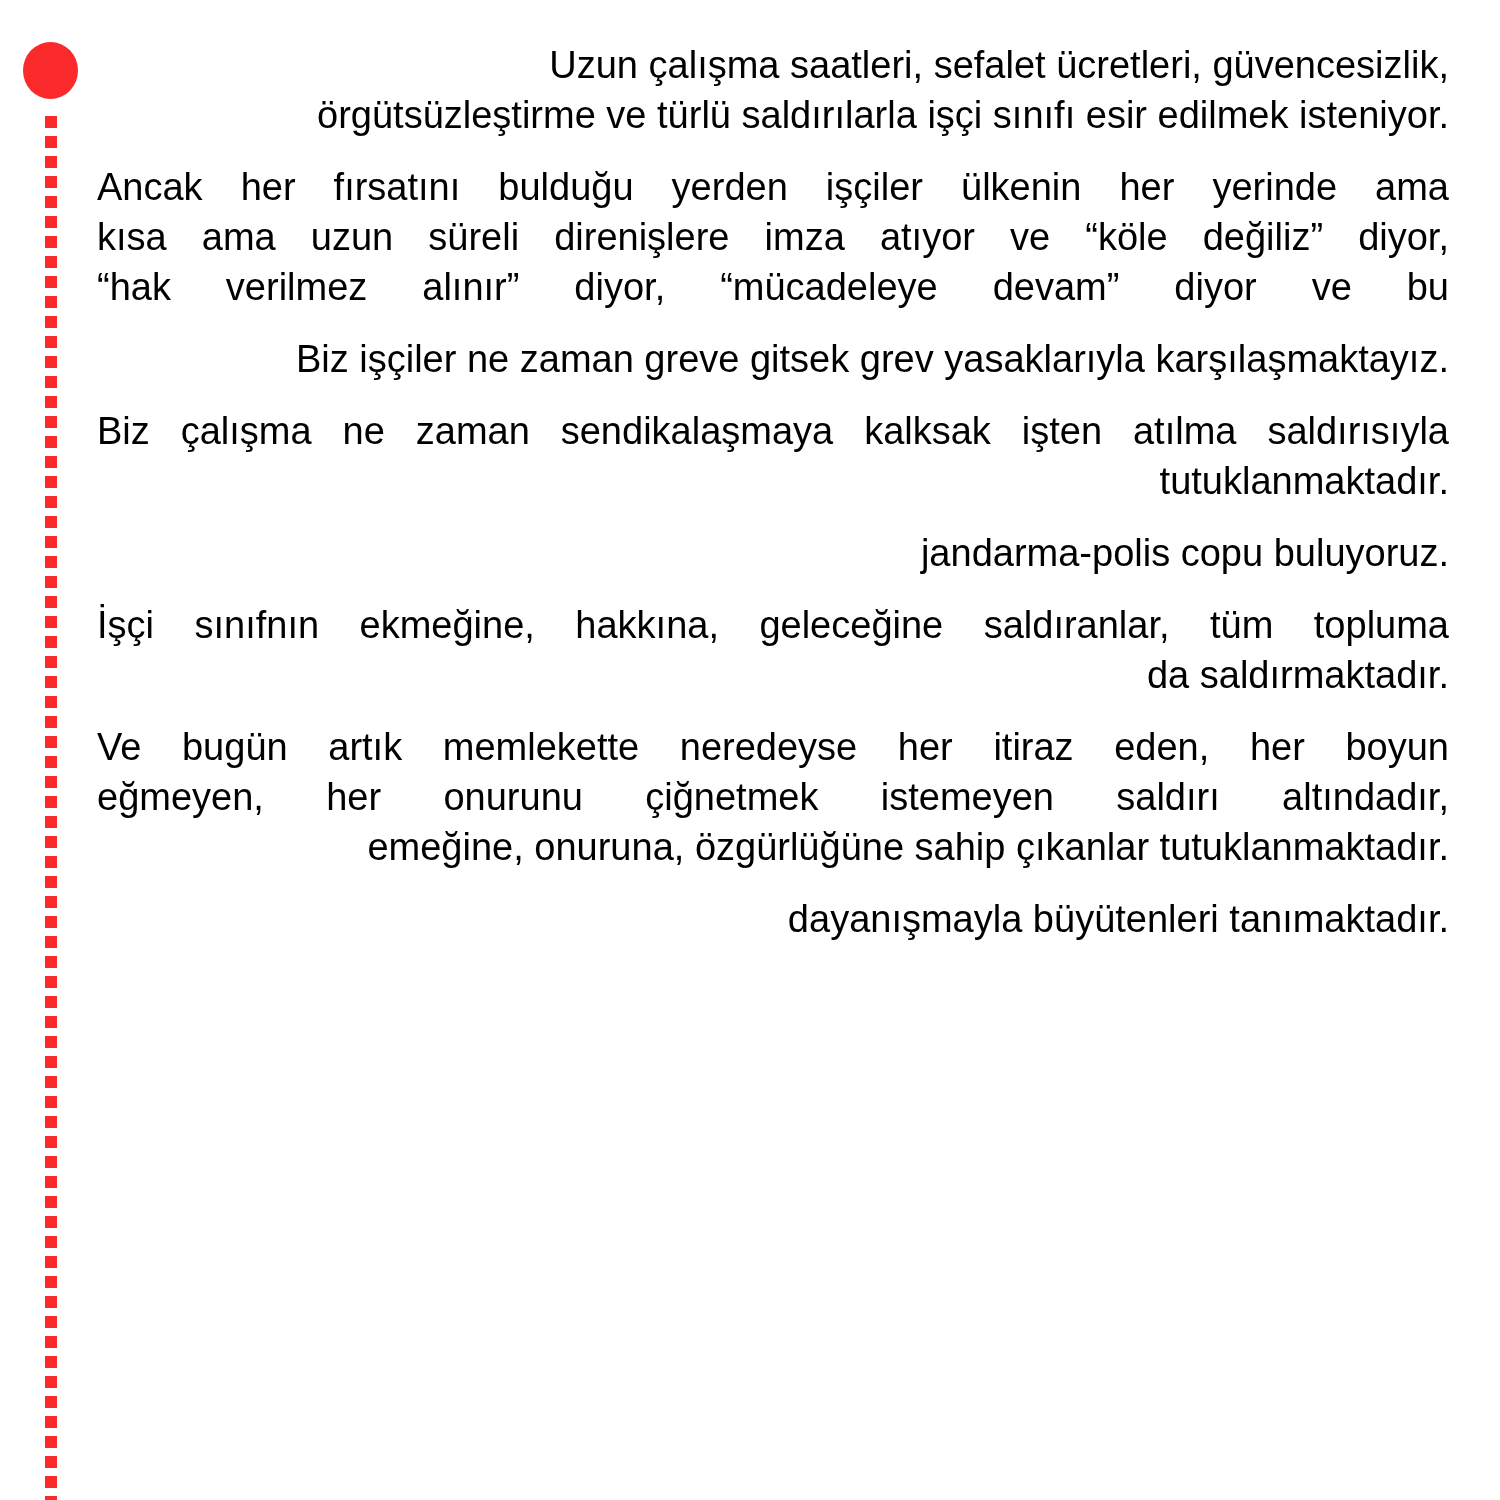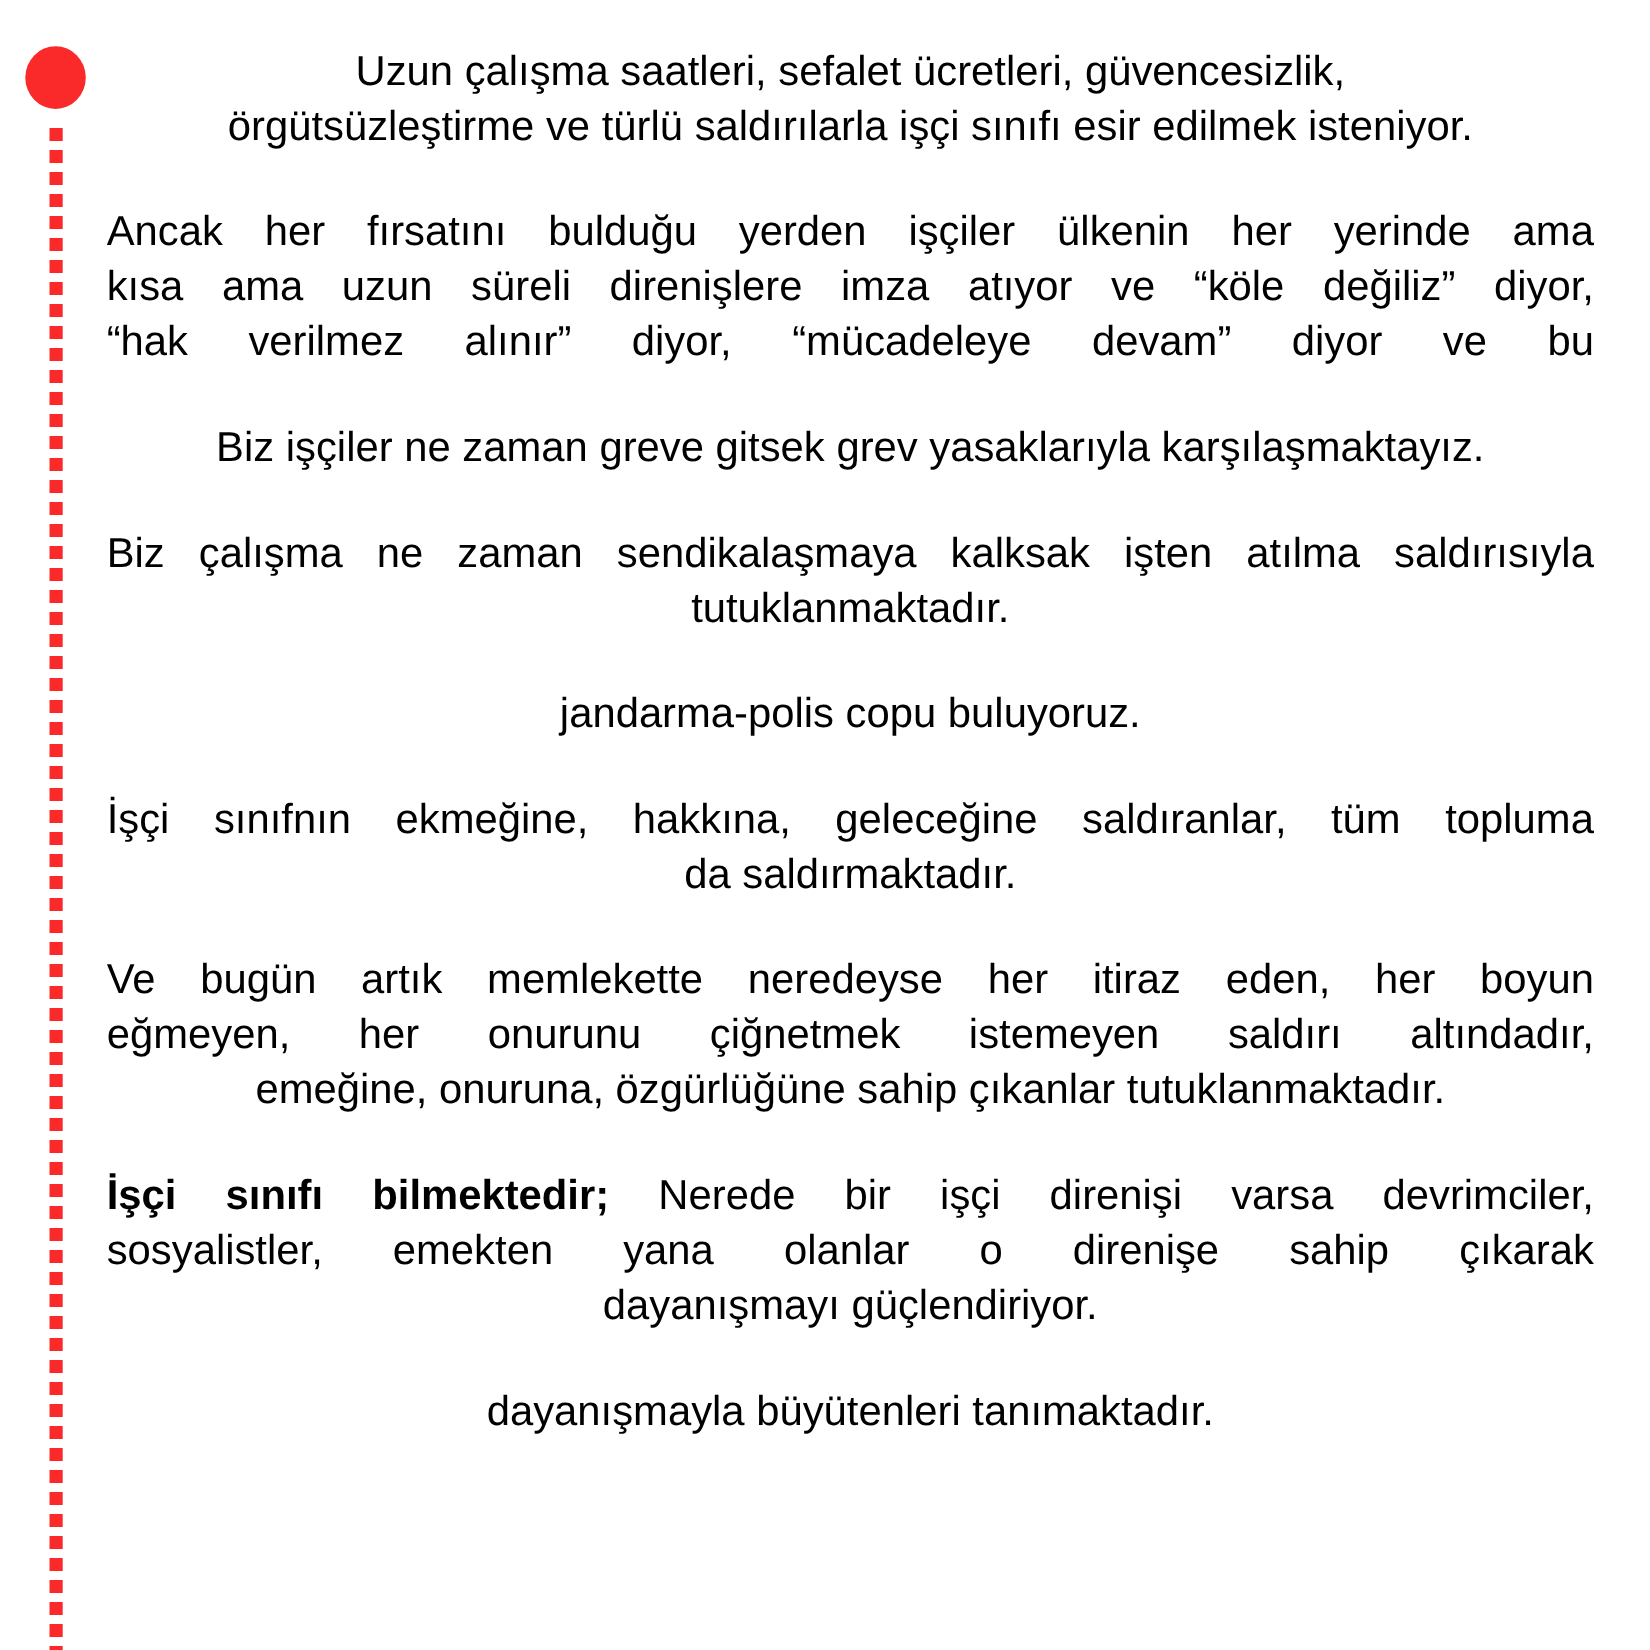--- a/index.html
+++ b/index.html
@@ -41,24 +41,24 @@
   .text-block {
     position: absolute;
     left: 97px;
     top: 40px;
     width: 1352px;
     font-size: 38px;
     line-height: 50px;
     letter-spacing: 0;
   }
   .para + .para {
-    margin-top: 46px;
+    margin-top: 22px;
   }
   .line {
-    text-align: center;
+    text-align: right;
     white-space: normal;
   }
   .line.fill {
     text-align: justify;
     text-align-last: justify;
   }
   .line strong {
     font-weight: bold;
   }
 </style>
@@ -90,20 +90,15 @@
     <div class="para">
       <div class="line fill">İşçi sınıfnın ekmeğine, hakkına, geleceğine saldıranlar, tüm topluma</div>
       <div class="line">da saldırmaktadır.</div>
     </div>
     <div class="para">
       <div class="line fill">Ve bugün artık memlekette neredeyse her itiraz eden, her boyun</div>
       <div class="line fill">eğmeyen, her onurunu çiğnetmek istemeyen saldırı altındadır,</div>
       <div class="line">emeğine, onuruna, özgürlüğüne sahip çıkanlar tutuklanmaktadır.</div>
     </div>
     <div class="para">
-      <div class="line fill"><strong>İşçi sınıfı bilmektedir;</strong> Nerede bir işçi direnişi varsa devrimciler,</div>
-      <div class="line fill">sosyalistler, emekten yana olanlar o direnişe sahip çıkarak</div>
-      <div class="line">dayanışmayı güçlendiriyor.</div>
-    </div>
-    <div class="para">
       <div class="line">dayanışmayla büyütenleri tanımaktadır.</div>
     </div>
   </div>
 
 </body></html>

